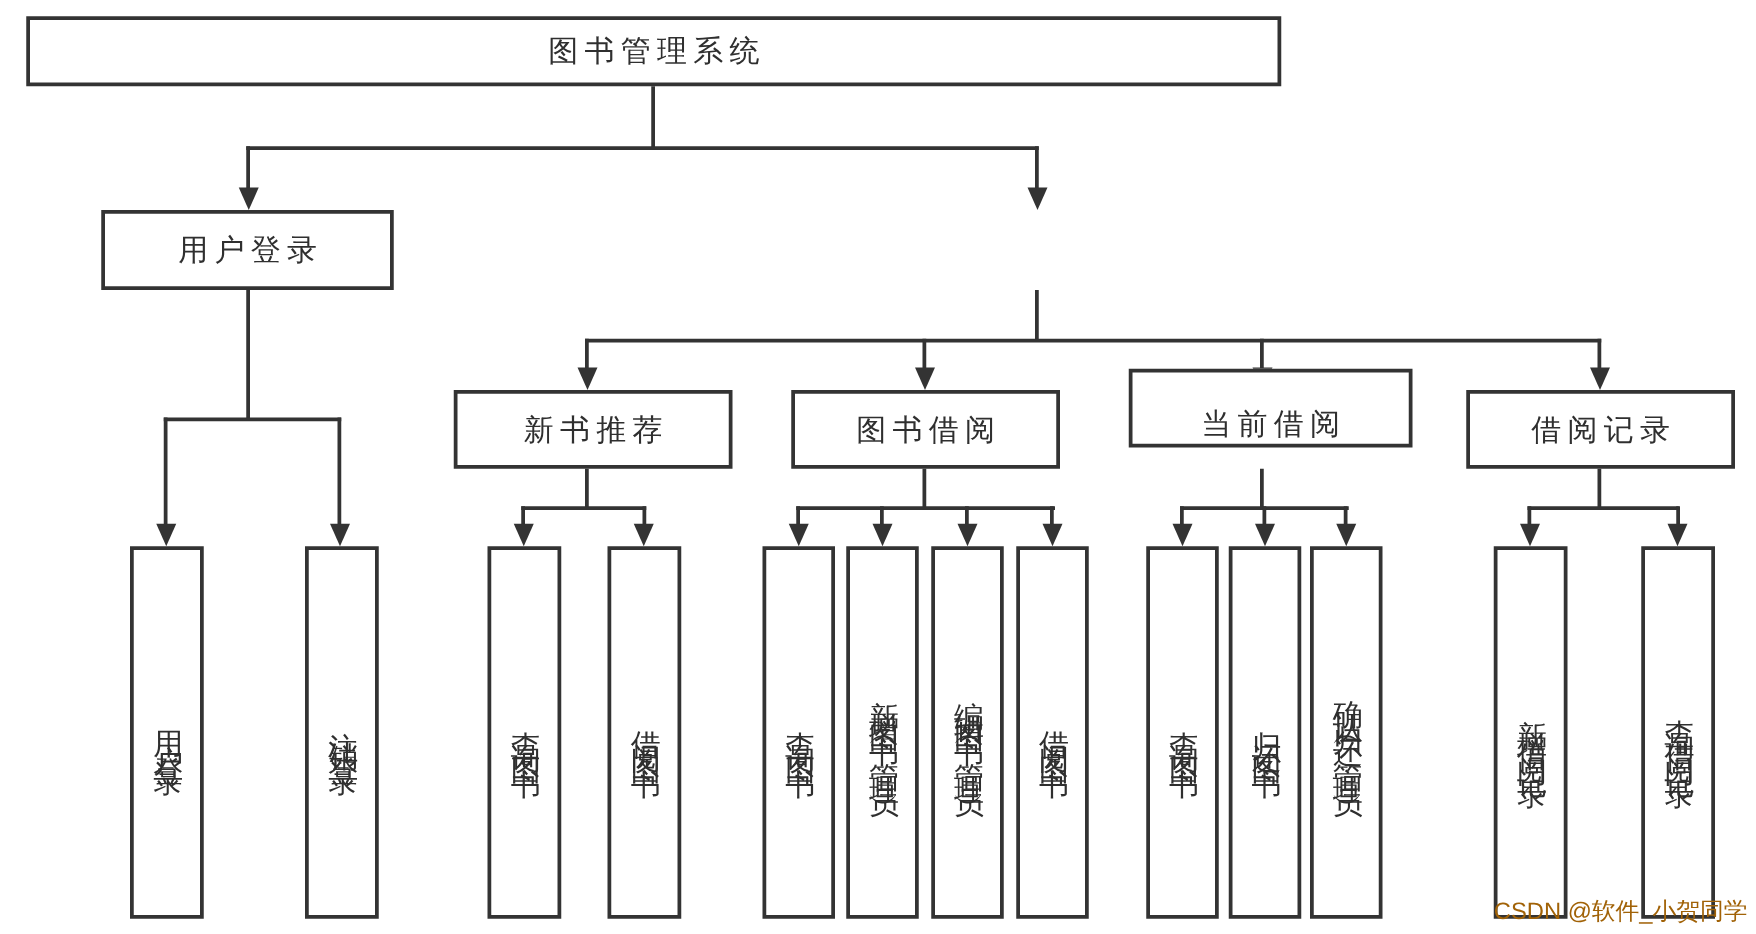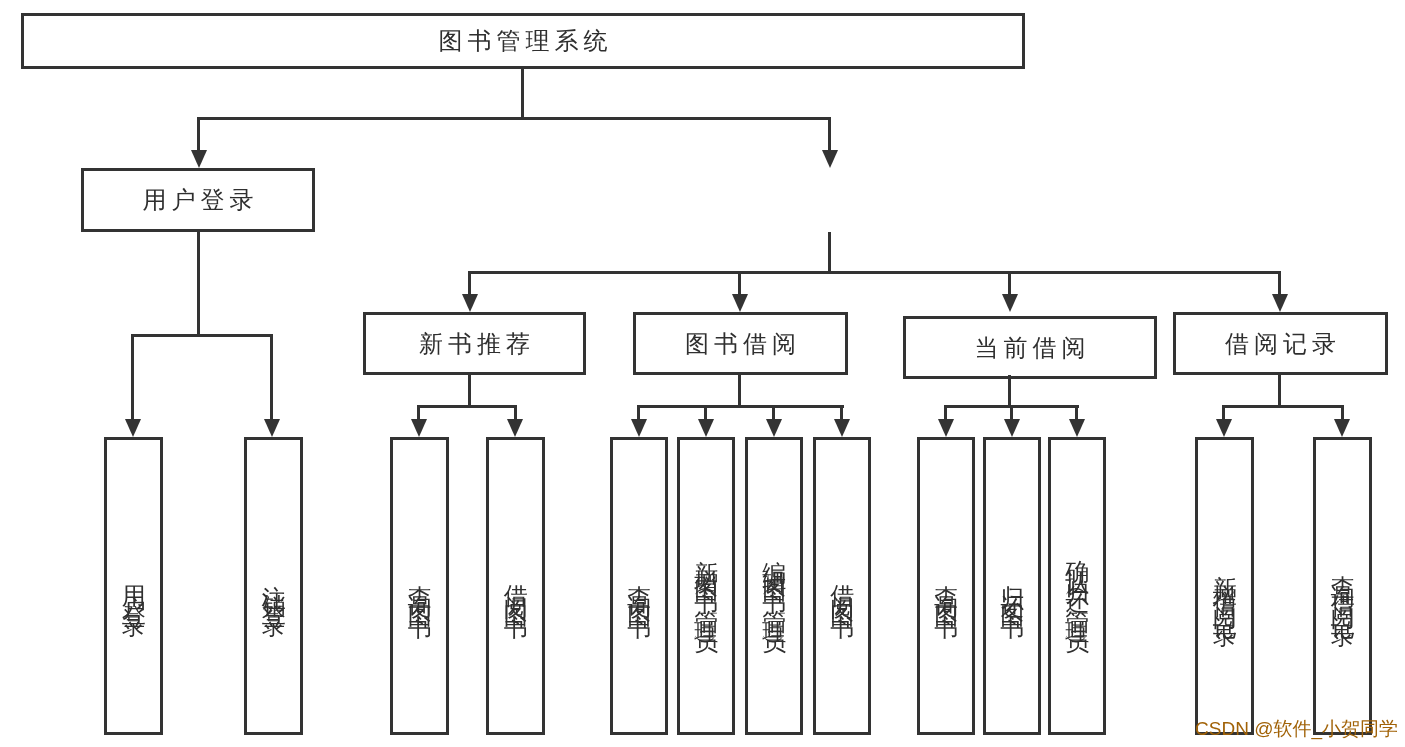--- a/index.html
+++ b/index.html
@@ -65,21 +65,21 @@
   <div class="arrow" style="left:1002px;top:294px;"></div>
   <div class="vl" style="left:1278px;top:271px;height:25px;"></div>
   <div class="arrow" style="left:1272px;top:294px;"></div>
 
   <div class="box" style="left:363px;top:312px;width:223px;height:63px;">
     <span class="h-label">新书推荐</span>
   </div>
   <div class="box" style="left:633px;top:312px;width:215px;height:63px;">
     <span class="h-label">图书借阅</span>
   </div>
-  <div class="box" style="left:903px;top:316px;width:254px;height:63px;">
+  <div class="box" style="left:903px;top:295px;width:227px;height:63px;align-items:flex-end;">
     <span class="h-label">当前借阅</span>
   </div>
   <div class="box" style="left:1173px;top:312px;width:215px;height:63px;">
     <span class="h-label">借阅记录</span>
   </div>
 
   <div class="vl" style="left:468px;top:375px;height:32px;"></div>
   <div class="hl" style="left:417px;top:405px;width:100px;"></div>
   <div class="vl" style="left:417px;top:405px;height:16px;"></div>
   <div class="arrow" style="left:411px;top:419px;"></div>

